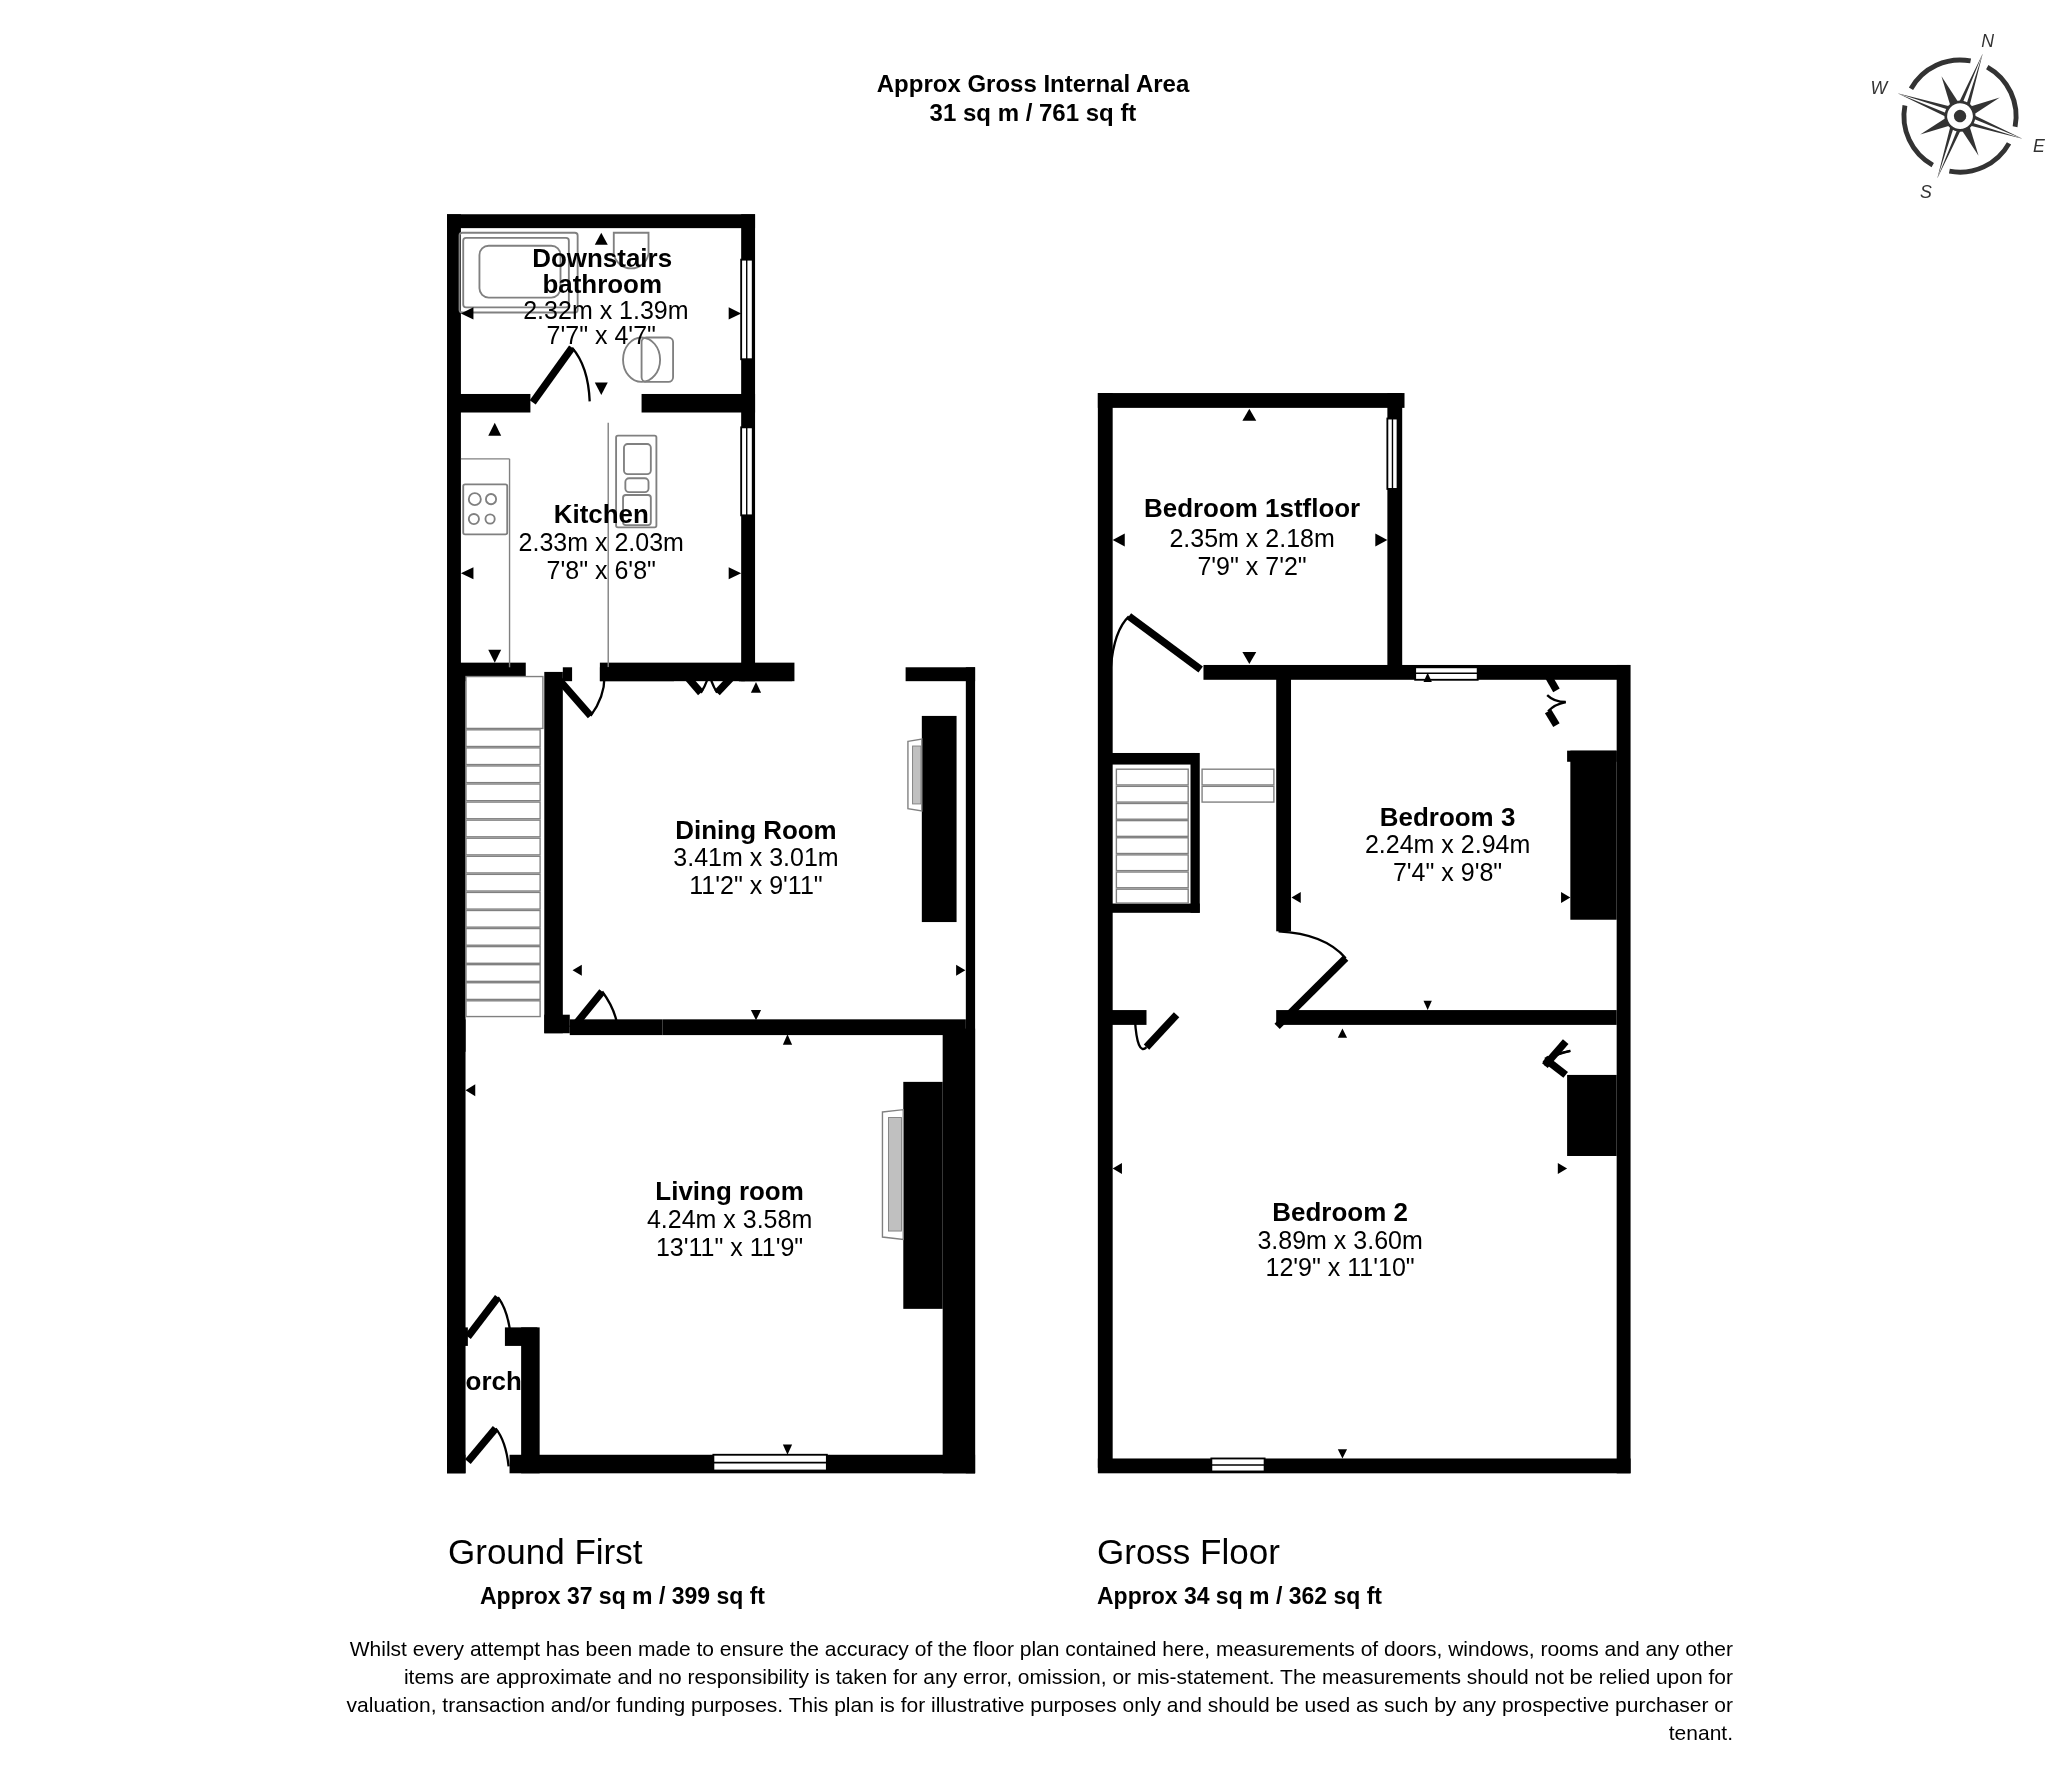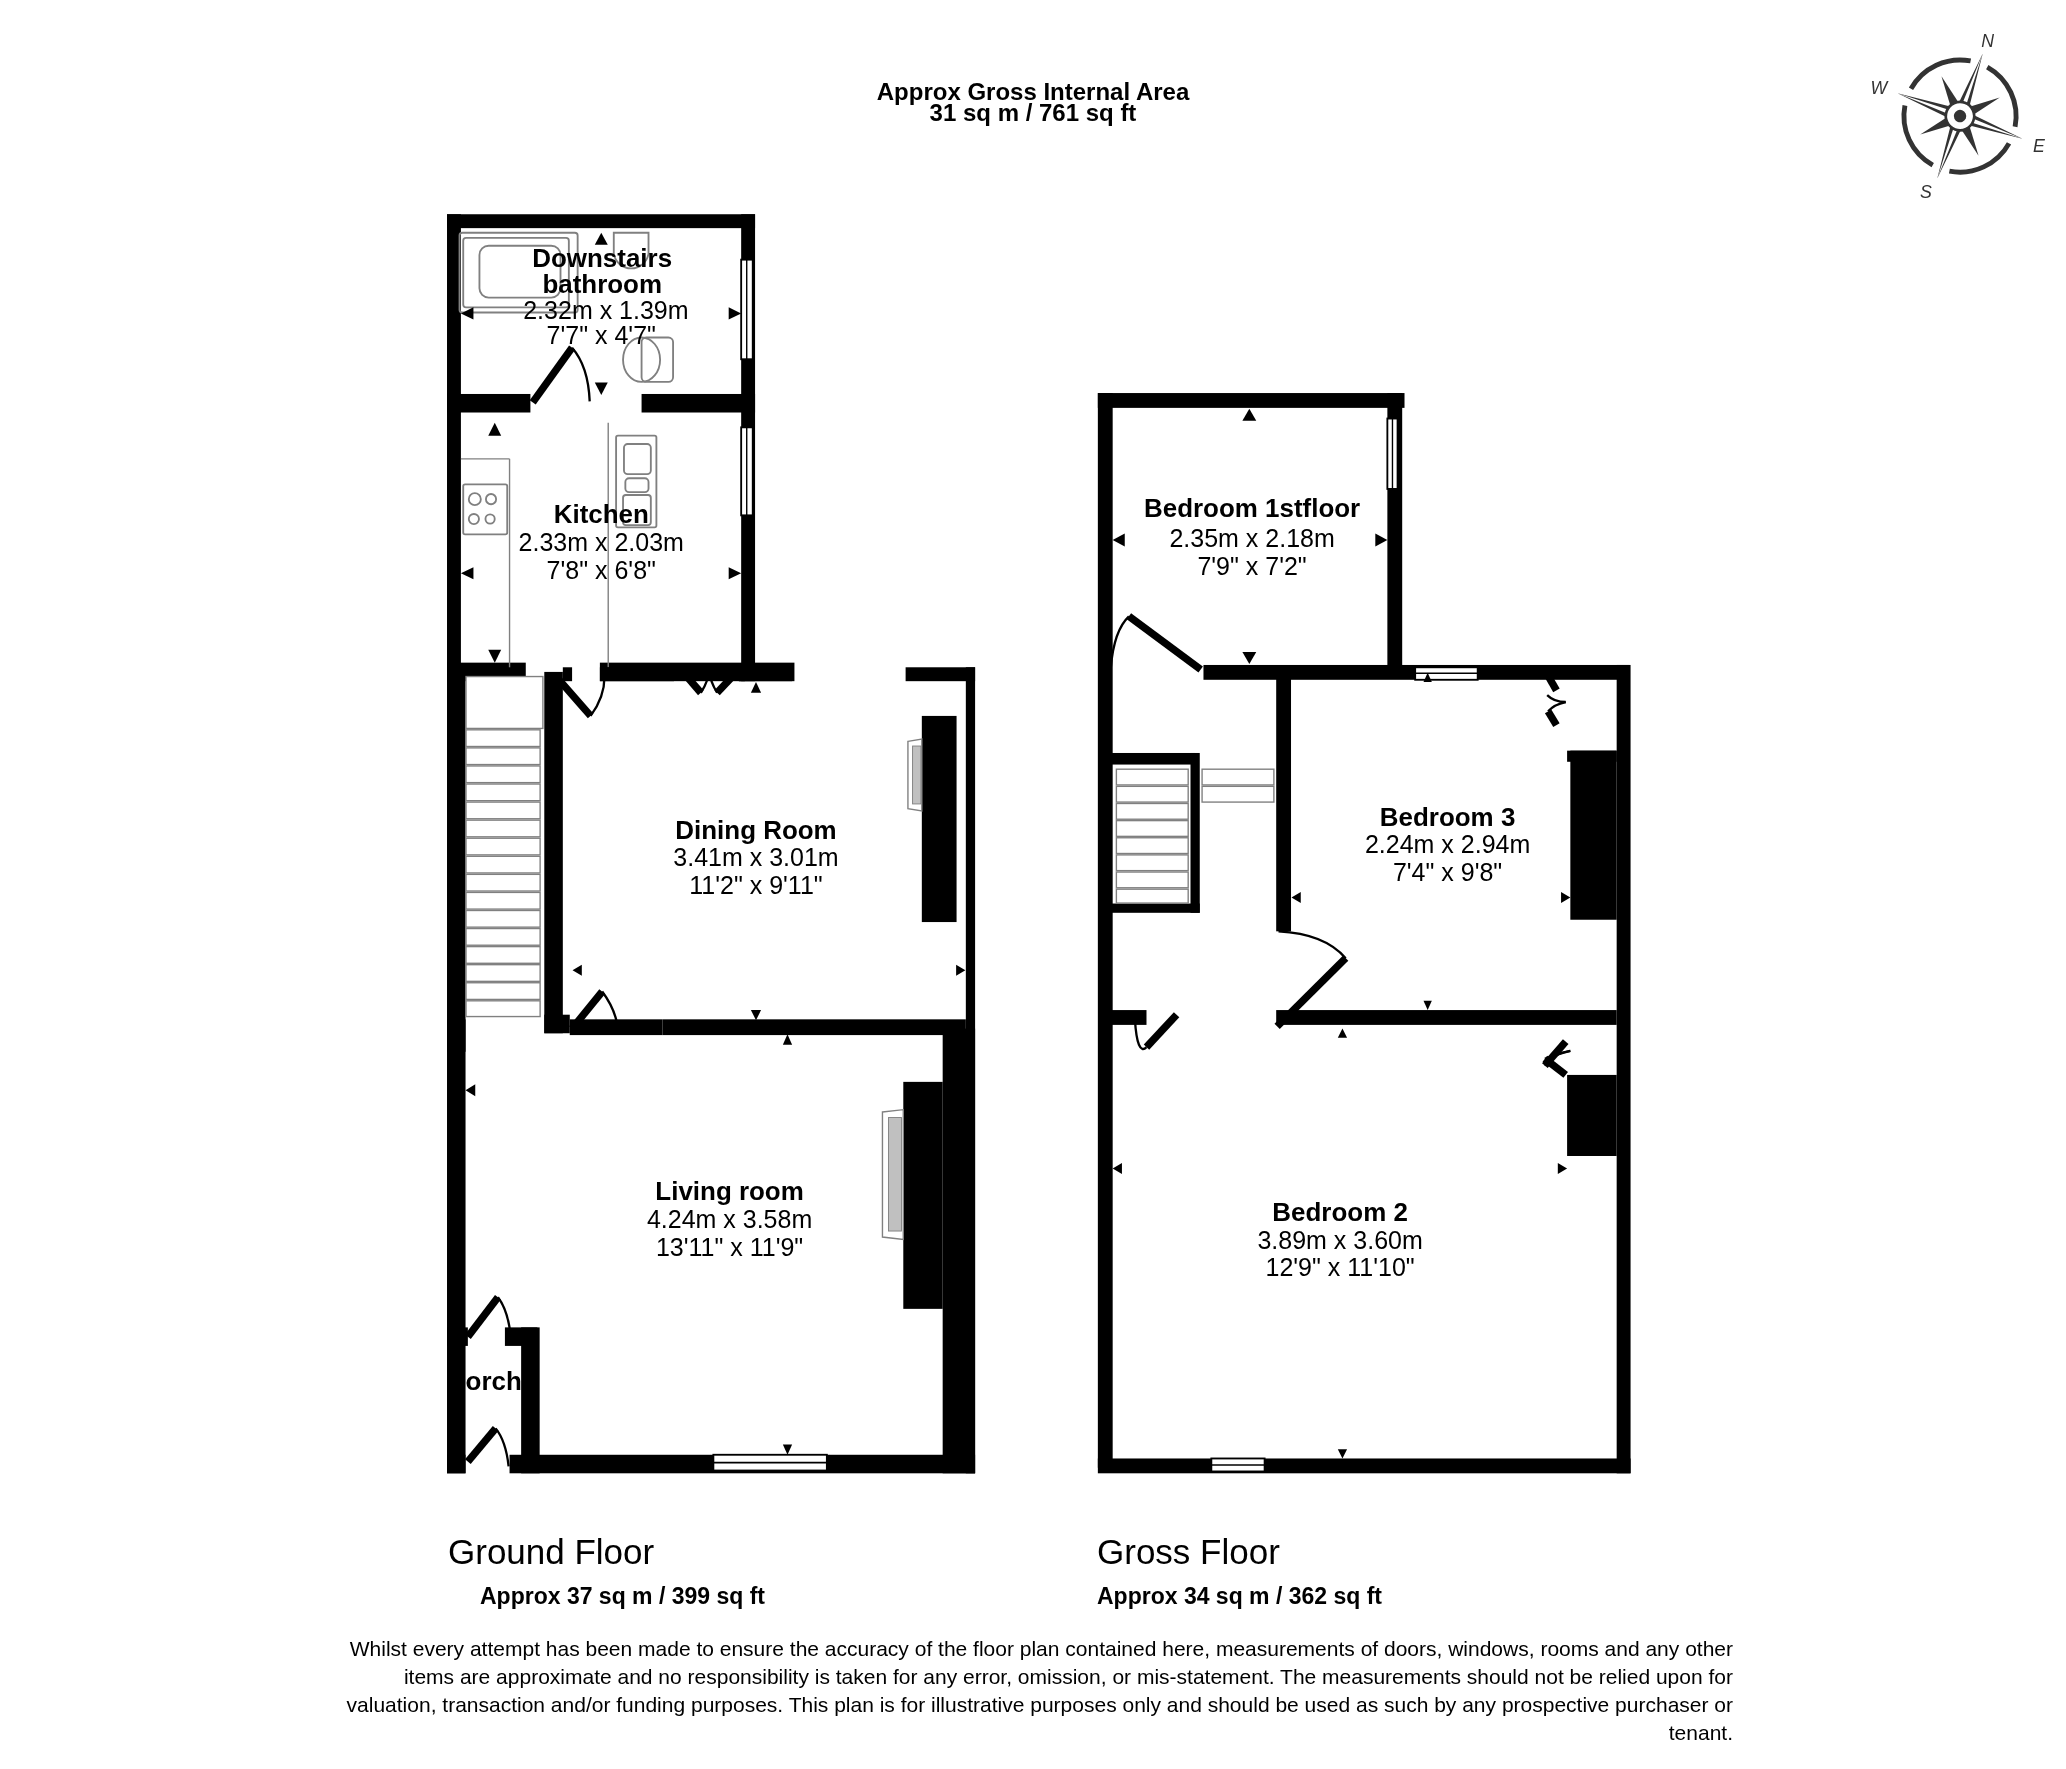--- a/index.html
+++ b/index.html
@@ -16,21 +16,21 @@
   .room-dim { font-family: "Liberation Sans", sans-serif; font-size: 54px; text-anchor: middle; }
   .hdr { position: absolute; left: 0; width: 2066px; text-align: center; font-weight: bold; font-size: 24px; line-height: 29px; }
   .floor-title { position: absolute; font-size: 35px; font-weight: normal; }
   .floor-area { position: absolute; font-size: 23px; font-weight: bold; }
   .disclaimer { position: absolute; left: 343px; top: 1635px; width: 1390px; text-align: right; font-size: 21px; line-height: 28px; }
   .compass { position: absolute; left: 1858px; top: 23px; width: 204px; height: 195px; }
 </style>
 </head>
 <body>
 
-<div class="hdr" style="top:69px;margin-top:8px;">Approx Gross Internal Area</div>
+<div class="hdr" style="top:69px;">Approx Gross Internal Area</div>
 <div class="hdr" style="top:98px;">31 sq m / 761 sq ft</div>
 
 <svg class="compass" viewBox="0 0 460 440">
   <g transform="translate(230,210) rotate(20)">
     <path d="M -125 -20 A 127 127 0 0 1 -20 -125" fill="none" stroke="#333" stroke-width="11"></path>
     <path d="M 20 -125 A 127 127 0 0 1 125 -20" fill="none" stroke="#333" stroke-width="11"></path>
     <path d="M 125 20 A 127 127 0 0 1 20 125" fill="none" stroke="#333" stroke-width="11"></path>
     <path d="M -20 125 A 127 127 0 0 1 -125 20" fill="none" stroke="#333" stroke-width="11"></path>
     <polygon points="0,-150 14,-14 150,0 14,14 0,150 -14,14 -150,0 -14,-14" fill="#333"></polygon>
     <polygon points="0,-150 5,-20 -5,-20" fill="#fff"></polygon>
@@ -280,19 +280,19 @@
     <text class="room-dim" x="3125" y="1842">2.24m x 2.94m</text>
     <text class="room-dim" x="3125" y="1902">7'4" x 9'8"</text>
   </g>
   <g>
     <text class="room-name" x="2893" y="2635">Bedroom 2</text>
     <text class="room-dim" x="2893" y="2695">3.89m x 3.60m</text>
     <text class="room-dim" x="2893" y="2755">12'9" x 11'10"</text>
   </g>
 </svg>
 
-<div class="floor-title" style="left:448px; top:1532px;">Ground Floor</div>
+<div class="floor-title" style="left:448px; top:1532px;">Ground First</div>
 <div class="floor-area" style="left:448px; top:1583px;margin-left:32px;">Approx 37 sq m / 399 sq ft</div>
 <div class="floor-title" style="left:1097px; top:1532px;">Gross Floor</div>
 <div class="floor-area" style="left:1097px; top:1583px;">Approx 34 sq m / 362 sq ft</div>
 
 <div class="disclaimer">Whilst every attempt has been made to ensure the accuracy of the floor plan contained here, measurements of doors, windows, rooms and any other items are approximate and no responsibility is taken for any error, omission, or mis-statement. The measurements should not be relied upon for valuation, transaction and/or funding purposes. This plan is for illustrative purposes only and should be used as such by any prospective purchaser or tenant.</div>
 
 
 </body></html>

